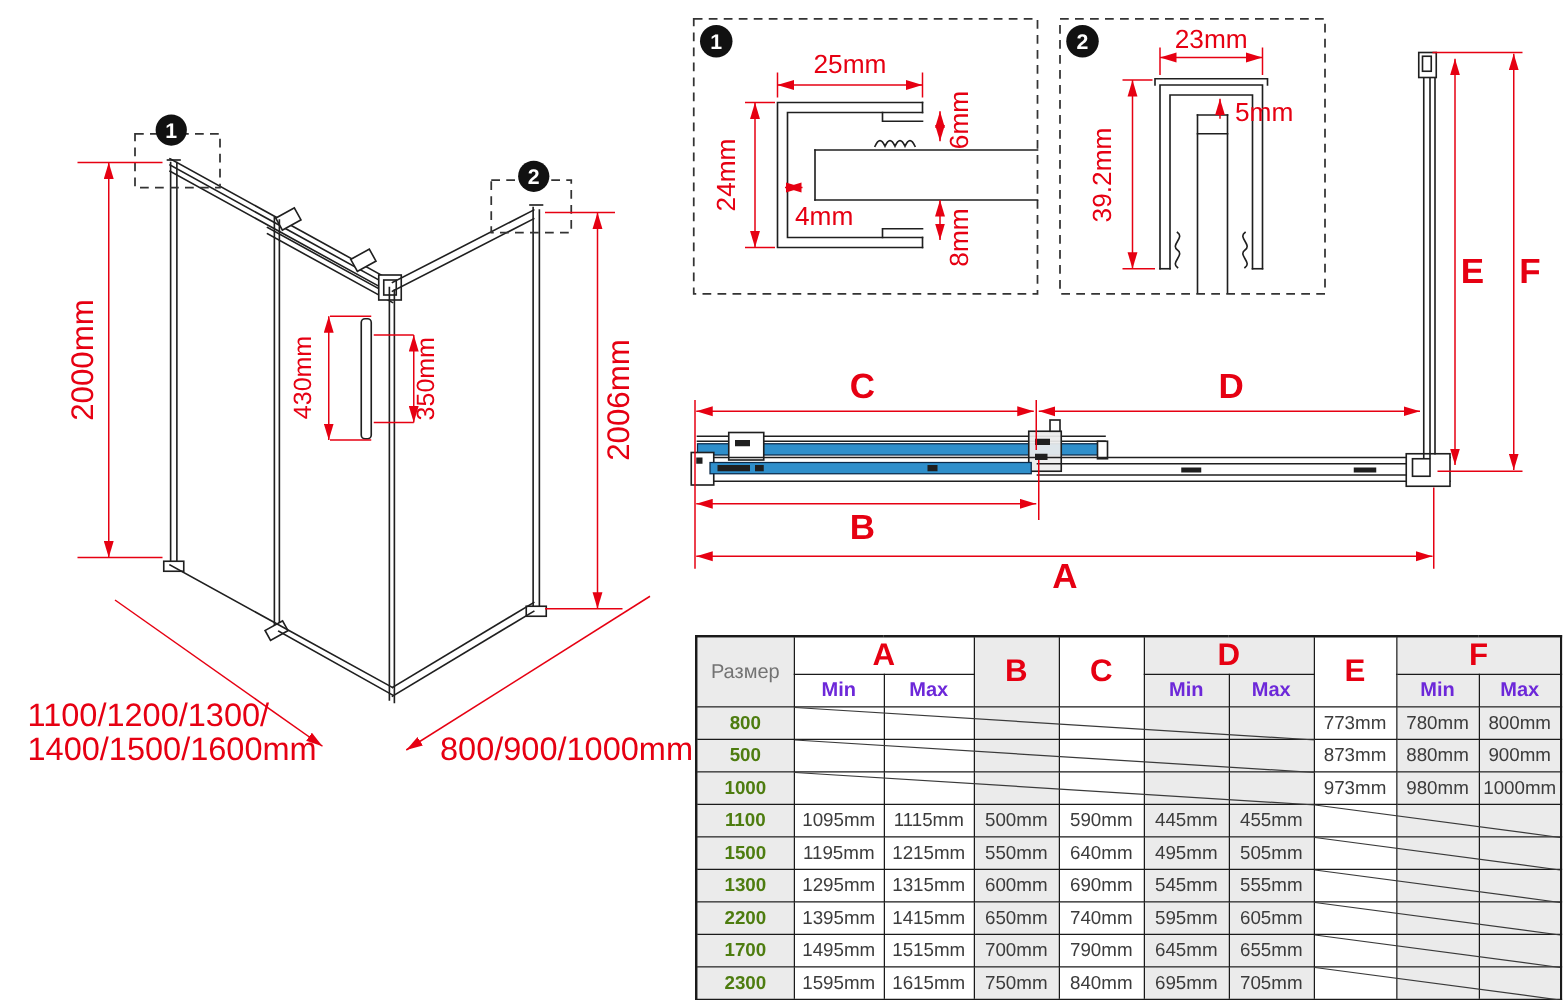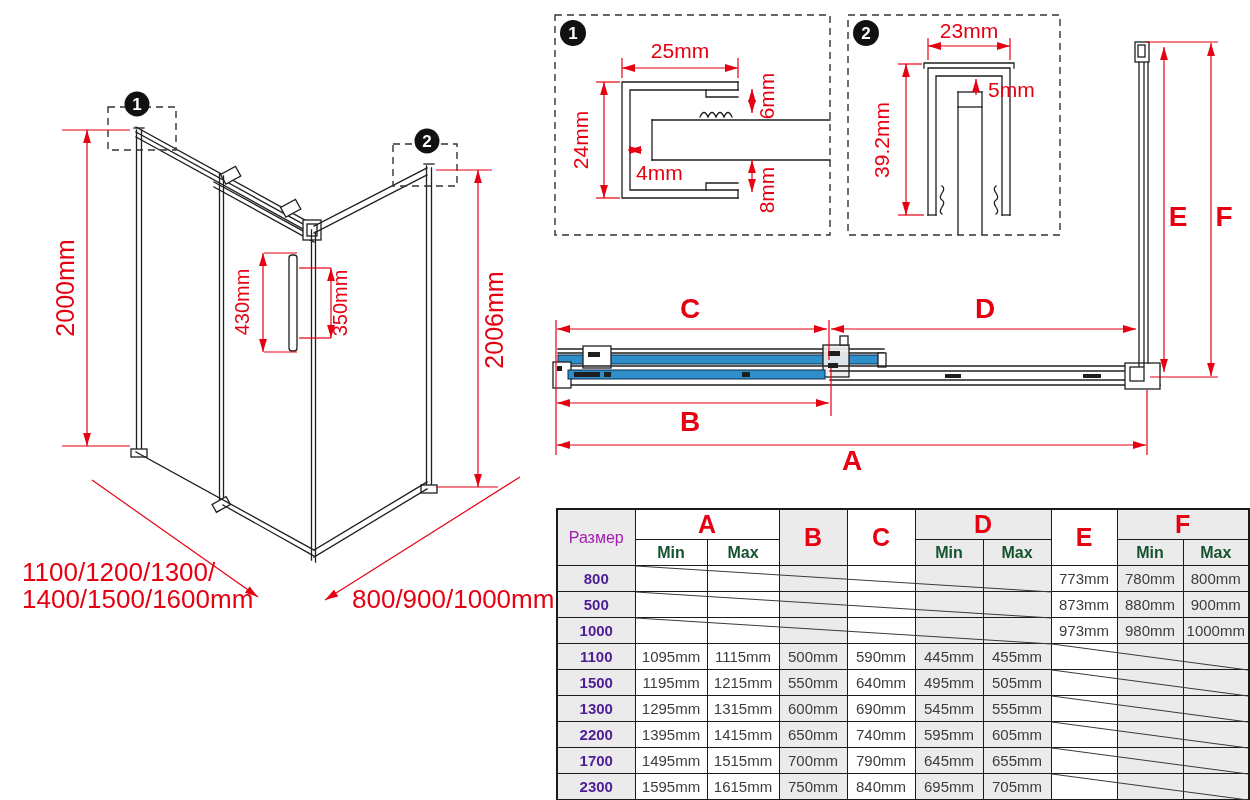--- a/index.html
+++ b/index.html
@@ -22,25 +22,25 @@
   
   .tablewrap{position:absolute;left:556px;top:508px;width:694px;}
   table.size{border-collapse:collapse;table-layout:fixed;width:692px;
              border:2px solid #1a1a1a;background:#fff;}
   table.size th,table.size td{border:1px solid #1a1a1a;text-align:center;vertical-align:middle;
              padding:0;overflow:hidden;white-space:nowrap;}
   table.size thead tr.r1{height:30px;}
   table.size thead tr.r2{height:26px;}
   table.size tbody tr{height:26px;}
   .letter{color:#e60012;font-size:25px;font-weight:bold;}
-  .minmax{font-size:16px;font-weight:bold;color:#14532d;}
-  .sizehead{font-size:16px;color:#a21caf;font-weight:normal;}
+  .minmax{font-size:16px;font-weight:bold;color:#6d28d9;}
+  .sizehead{font-size:16px;color:#737373;font-weight:normal;}
   .shade{background:#ebebeb;}
   .plain{background:#fff;}
-  td.size-col{font-weight:bold;font-size:15px;color:#4c1d95;}
+  td.size-col{font-weight:bold;font-size:15px;color:#4d7c0f;}
   td.val{font-size:15px;color:#3c3c3c;font-weight:normal;}
   .strike-ov{position:absolute;left:0;top:0;pointer-events:none;}
 </style>
 </head>
 <body>
 
 <div class="stage">
 
 <svg width="1250" height="800" viewBox="0 0 1250 800" style="position:absolute;left:0;top:0">
   <defs>

